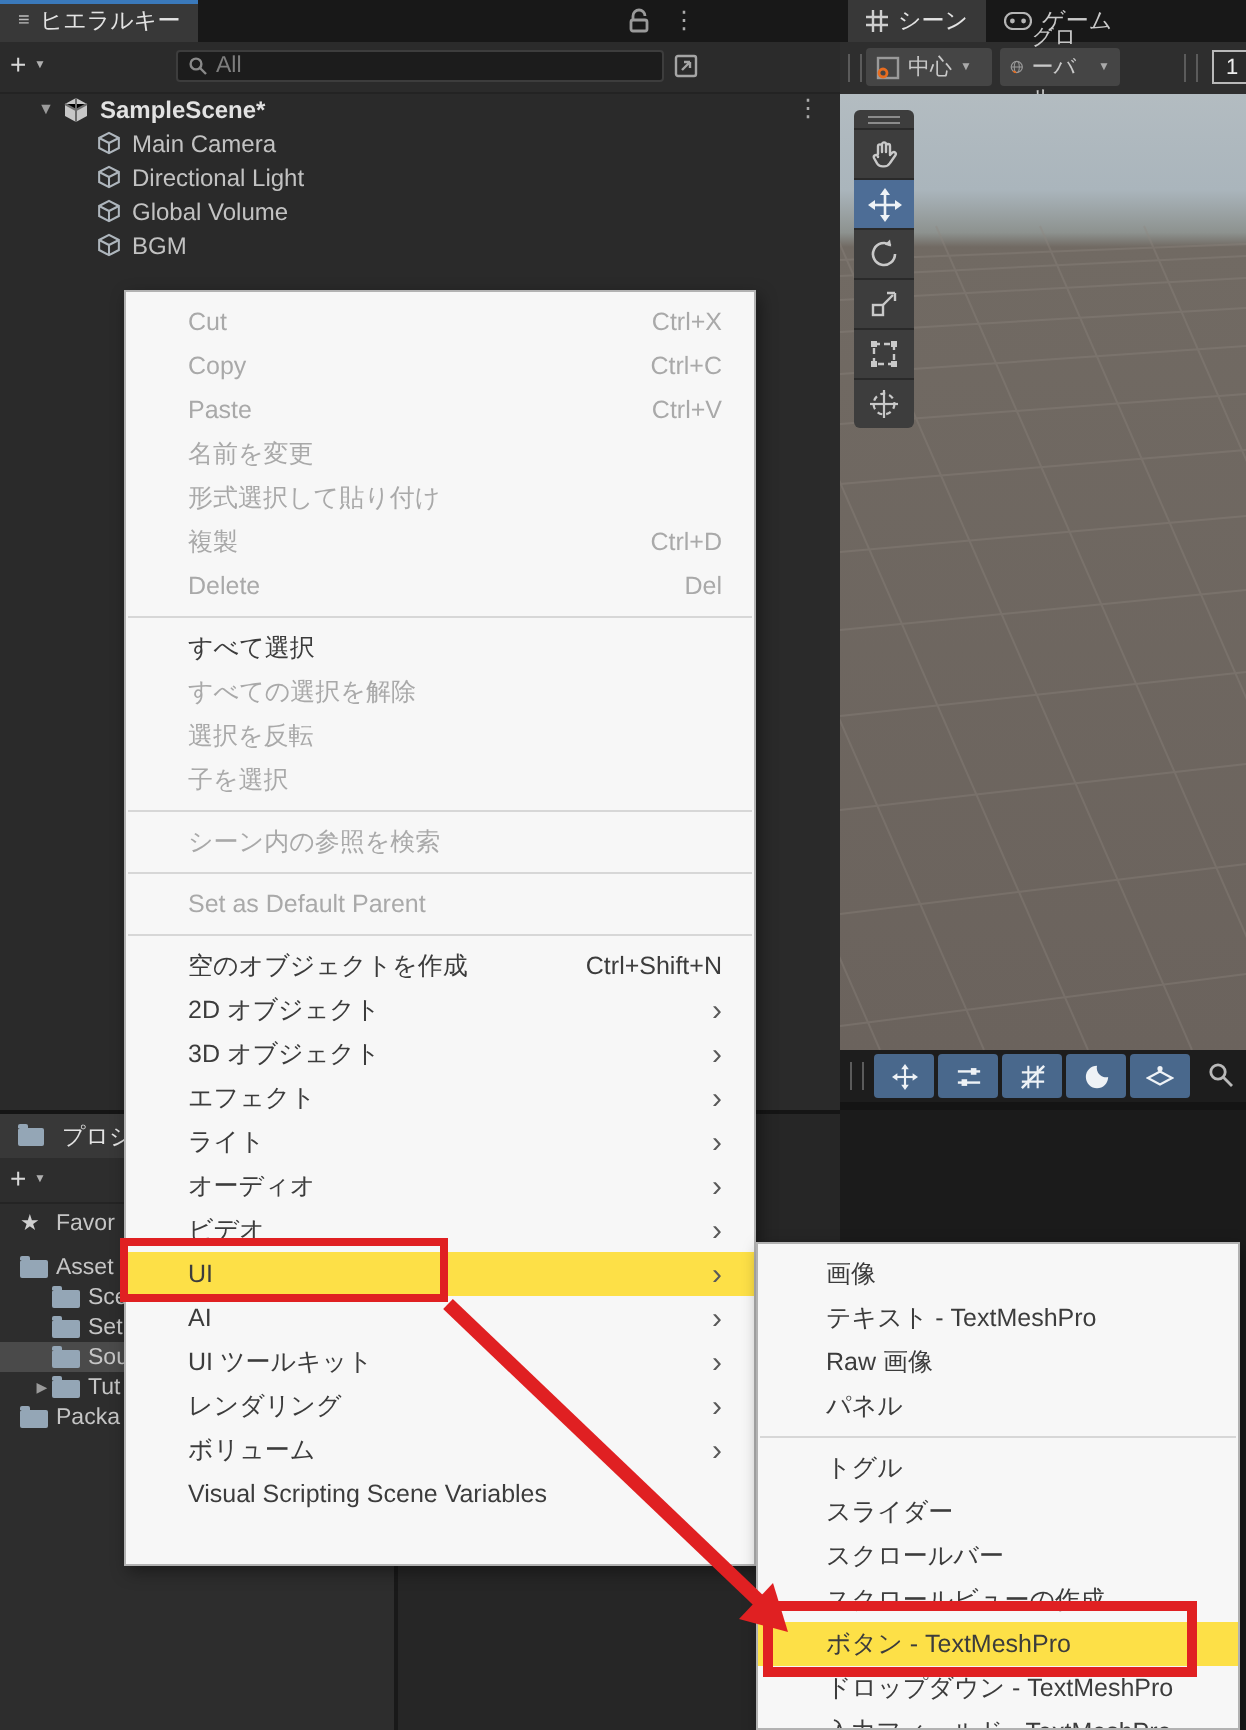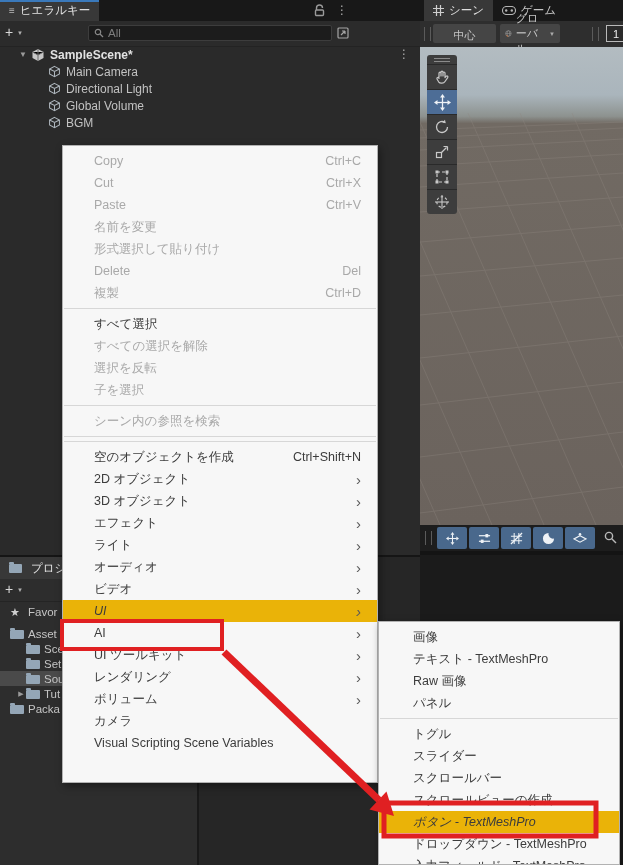--- a/index.html
+++ b/index.html
@@ -60,21 +60,21 @@
   #scene-bottom-strip{position:absolute;left:0;top:551px;width:100%;height:4px;background:#141414;}
   .obtn{position:absolute;top:2px;width:30px;height:22px;background:#49688c;border-radius:2px;display:flex;align-items:center;justify-content:center;}
 
   
   .lightmenu{position:absolute;background:#f7f7f7;border:1px solid #b2b2b2;box-shadow:2px 3px 8px rgba(0,0,0,.4);box-sizing:border-box;padding:4px 0;z-index:5;}
   #context-menu{left:62px;top:145px;width:316px;height:638px;}
   #ui-submenu{left:378px;top:621px;width:242px;height:244px;overflow:hidden;}
   .menu-item{height:22px;display:flex;align-items:center;justify-content:space-between;padding:0 16px 0 31px;font-size:12.5px;color:#3c3c3c;}
   #ui-submenu .menu-item{padding-left:34px;}
   .menu-item.disabled{color:#a9a9a9;}
-  .menu-item.hl{background:#eab308;font-style:italic;}
+  .menu-item.hl{background:#fde047;}
   .mi-right{font-size:12.5px;color:inherit;}
   .mi-right.arrow{font-size:15px;color:#5a5a5a;line-height:1;}
   .menu-sep{height:1px;background:#d7d7d7;margin:4px 1px;}
 
   
   #annotations{position:absolute;left:0;top:0;z-index:10;pointer-events:none;}
 
   svg{display:block;}
 </style>
 </head>
@@ -231,21 +231,21 @@
             <rect x="0.5" y="0.5" width="13" height="8" rx="4" fill="none" stroke="#b5b5b5" stroke-width="1.1"></rect>
             <circle cx="4.2" cy="4.5" r="1.2" fill="#b5b5b5"></circle>
             <circle cx="9.8" cy="4.5" r="1.2" fill="#b5b5b5"></circle>
           </svg>
         <span>ゲーム</span>
       </div>
     </div>
 
     <div id="scene-toolbar">
       <span class="vhandle abs" style="left:4px;top:6px;"></span>
-      <div class="tbtn" style="left:13px;width:63px;flex-direction:column;">
+      <div class="tbtn" style="left:13px;width:63px;">
         <svg width="12" height="12" viewBox="0 0 12 12">
             <rect x="1" y="1" width="10" height="10" fill="none" stroke="#9a9a9a" stroke-width="1.2"></rect>
             <circle cx="3.5" cy="8.5" r="2" fill="none" stroke="#e86c1f" stroke-width="1.4"></circle>
           </svg>
         <span>中心</span>
         <span style="font-size:6px;color:#aaa;">▼</span>
       </div>
       <div class="tbtn" style="left:80px;width:60px;align-items:center;">
         <svg width="13" height="13" viewBox="0 0 13 13">
             <circle cx="6.5" cy="6.5" r="5.3" fill="none" stroke="#9a9a9a" stroke-width="1.2"></circle>
@@ -401,47 +401,47 @@
             <circle cx="5" cy="5" r="3.6" fill="none" stroke="#b9b9b9" stroke-width="1.4"></circle>
             <line x1="7.8" y1="7.8" x2="12" y2="12" stroke="#b9b9b9" stroke-width="1.4"></line>
           </svg>
       </span>
     </div>
     <div id="scene-bottom-strip"></div>
   </div>
 
   <div id="context-menu" class="lightmenu">
       <div class="menu-item disabled">
+    <span class="mi-label">Cut</span>
+    <span class="mi-right">Ctrl+X</span>
+  </div>
+      <div class="menu-item disabled">
     <span class="mi-label">Copy</span>
     <span class="mi-right">Ctrl+C</span>
   </div>
       <div class="menu-item disabled">
-    <span class="mi-label">Cut</span>
-    <span class="mi-right">Ctrl+X</span>
-  </div>
-      <div class="menu-item disabled">
     <span class="mi-label">Paste</span>
     <span class="mi-right">Ctrl+V</span>
   </div>
       <div class="menu-item disabled">
     <span class="mi-label">名前を変更</span>
     <span class="mi-right"></span>
   </div>
       <div class="menu-item disabled">
     <span class="mi-label">形式選択して貼り付け</span>
     <span class="mi-right"></span>
   </div>
       <div class="menu-item disabled">
+    <span class="mi-label">複製</span>
+    <span class="mi-right">Ctrl+D</span>
+  </div>
+      <div class="menu-item disabled">
     <span class="mi-label">Delete</span>
     <span class="mi-right">Del</span>
   </div>
-      <div class="menu-item disabled">
-    <span class="mi-label">複製</span>
-    <span class="mi-right">Ctrl+D</span>
-  </div>
       <div class="menu-sep"></div>
       <div class="menu-item">
     <span class="mi-label">すべて選択</span>
     <span class="mi-right"></span>
   </div>
       <div class="menu-item disabled">
     <span class="mi-label">すべての選択を解除</span>
     <span class="mi-right"></span>
   </div>
       <div class="menu-item disabled">
@@ -451,20 +451,24 @@
       <div class="menu-item disabled">
     <span class="mi-label">子を選択</span>
     <span class="mi-right"></span>
   </div>
       <div class="menu-sep"></div>
       <div class="menu-item disabled">
     <span class="mi-label">シーン内の参照を検索</span>
     <span class="mi-right"></span>
   </div>
       <div class="menu-sep"></div>
+      <div class="menu-item disabled">
+    <span class="mi-label">Set as Default Parent</span>
+    <span class="mi-right"></span>
+  </div>
       <div class="menu-sep"></div>
       <div class="menu-item">
     <span class="mi-label">空のオブジェクトを作成</span>
     <span class="mi-right">Ctrl+Shift+N</span>
   </div>
       <div class="menu-item">
     <span class="mi-label">2D オブジェクト</span>
     <span class="mi-right arrow">›</span>
   </div>
       <div class="menu-item">
@@ -499,24 +503,20 @@
     <span class="mi-label">UI ツールキット</span>
     <span class="mi-right arrow">›</span>
   </div>
       <div class="menu-item">
     <span class="mi-label">レンダリング</span>
     <span class="mi-right arrow">›</span>
   </div>
       <div class="menu-item">
     <span class="mi-label">ボリューム</span>
     <span class="mi-right arrow">›</span>
-  </div>
-      <div class="menu-item">
-    <span class="mi-label">カメラ</span>
-    <span class="mi-right"></span>
   </div>
       <div class="menu-item">
     <span class="mi-label">Visual Scripting Scene Variables</span>
     <span class="mi-right"></span>
   </div>
     </div>
 
   <div id="ui-submenu" class="lightmenu">
       <div class="menu-item">
     <span class="mi-label">画像</span>

